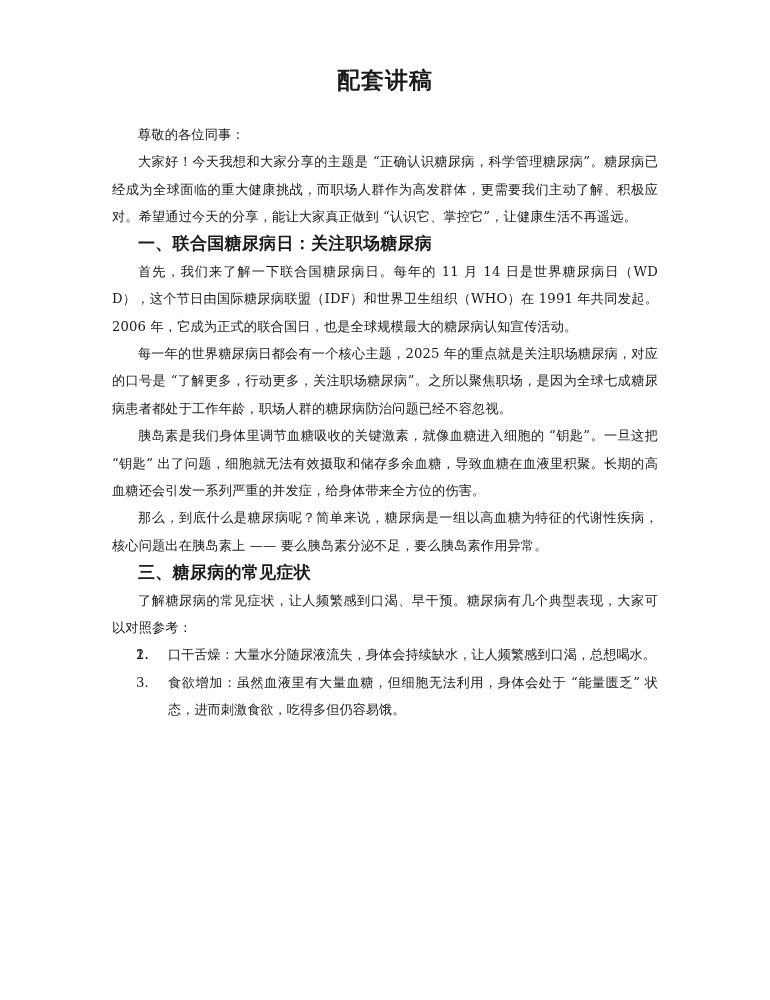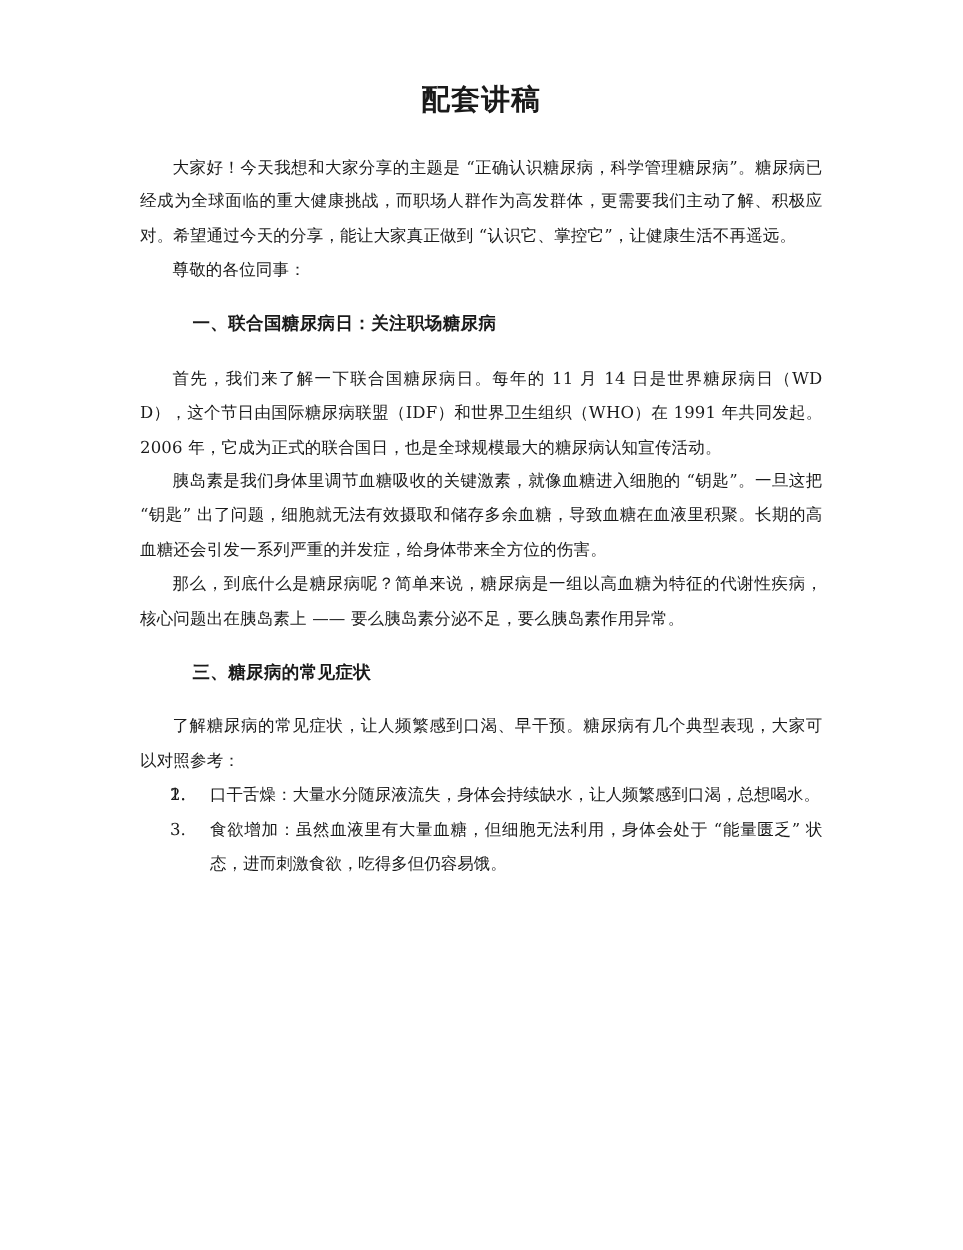--- a/index.html
+++ b/index.html
@@ -46,22 +46,22 @@
     line-height: 27.4px;
     text-align: justify;
     text-justify: inter-ideograph;
     letter-spacing: 0.15px;
     word-break: break-all;
   }
   p.para.indent {
     text-indent: 26px;
   }
   p.heading {
-    margin: 16px;
-    font-size: 14px;
+    margin: 0;
+    font-size: 17px;
     font-weight: bold;
     line-height: 27.4px;
     text-indent: 26px;
     letter-spacing: 0.3px;
   }
   .listitem {
     margin: 0;
     font-size: 13.2px;
     line-height: 27.4px;
     text-align: justify;
@@ -83,26 +83,27 @@
   }
 </style>
 </head>
 <body style="background: rgb(255, 255, 255); color: rgb(26, 26, 26);">
 
 <div class="page">
   <div class="doc-body">
 
     <div class="doc-title">配套讲稿</div>
 
+    <p class="para indent">尊敬的各位同事：</p>
+
     <p class="para indent">大家好！今天我想和大家分享的主题是 “正确认识糖尿病，科学管理糖尿病”。糖尿病已经成为全球面临的重大健康挑战，而职场人群作为高发群体，更需要我们主动了解、积极应对。希望通过今天的分享，能让大家真正做到 “认识它、掌控它”，让健康生活不再遥远。</p>
-
-    <p class="para indent">尊敬的各位同事：</p>
 
     <p class="heading">一、联合国糖尿病日：关注职场糖尿病</p>
     <p class="para indent">首先，我们来了解一下联合国糖尿病日。每年的 11 月 14 日是世界糖尿病日（WDD），这个节日由国际糖尿病联盟（IDF）和世界卫生组织（WHO）在 1991 年共同发起。2006 年，它成为正式的联合国日，也是全球规模最大的糖尿病认知宣传活动。</p>
+    <p class="para indent">每一年的世界糖尿病日都会有一个核心主题，2025 年的重点就是关注职场糖尿病，对应的口号是 “了解更多，行动更多，关注职场糖尿病”。之所以聚焦职场，是因为全球七成糖尿病患者都处于工作年龄，职场人群的糖尿病防治问题已经不容忽视。</p>
 
     <p class="para indent">胰岛素是我们身体里调节血糖吸收的关键激素，就像血糖进入细胞的 “钥匙”。一旦这把 “钥匙” 出了问题，细胞就无法有效摄取和储存多余血糖，导致血糖在血液里积聚。长期的高血糖还会引发一系列严重的并发症，给身体带来全方位的伤害。</p>
     <p class="para indent">那么，到底什么是糖尿病呢？简单来说，糖尿病是一组以高血糖为特征的代谢性疾病，核心问题出在胰岛素上 —— 要么胰岛素分泌不足，要么胰岛素作用异常。</p>
 
     <p class="heading">三、糖尿病的常见症状</p>
     <p class="para indent">了解糖尿病的常见症状，让人频繁感到口渴、早干预。糖尿病有几个典型表现，大家可以对照参考：</p>
 
     <div class="listitem">
       <span class="num">1.</span>
     </div>

